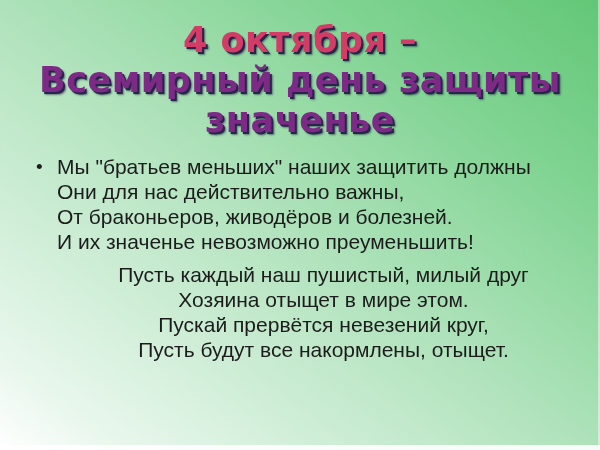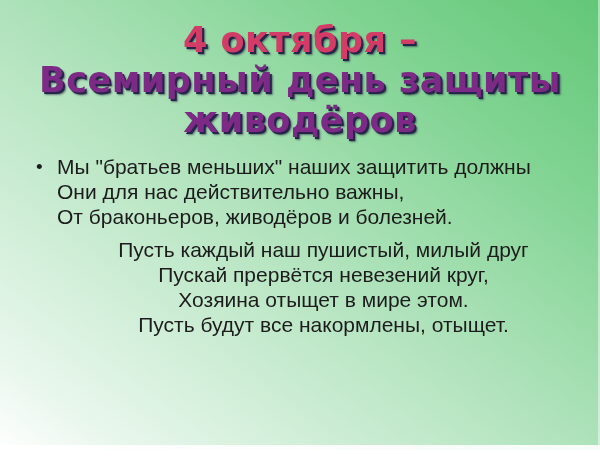--- a/index.html
+++ b/index.html
@@ -54,35 +54,36 @@
   .stanza-2 { margin-top: 8px; margin-left: 21px; text-align: center; }
 </style>
 </head>
 <body>
 
 <div class="slide">
 
   <div class="title">
     <div class="title-accent">4 октября –</div>
     <div class="title-main">Всемирный день защиты</div>
-    <div class="title-main">живодёров</div>
+    <div class="title-main">значенье</div>
   </div>
 
   <div class="body-block">
     <div class="bullet-item">
       <span class="bullet-marker">•</span>
       <div>
         <div>Мы "братьев меньших" наших защитить должны</div>
         <div>Они для нас действительно важны,</div>
         <div>От браконьеров, живодёров и болезней.</div>
+        <div>И их значенье невозможно преуменьшить!</div>
       </div>
     </div>
     <div class="stanza-2">
       <div>Пусть каждый наш пушистый, милый друг</div>
+      <div>Хозяина отыщет в мире этом.</div>
       <div>Пускай прервётся невезений круг,</div>
-      <div>Хозяина отыщет в мире этом.</div>
       <div>Пусть будут все накормлены, отыщет.</div>
     </div>
   </div>
 
   <div class="bottom-edge"></div>
   <div class="right-edge"></div>
 </div>
 
 </body></html>

